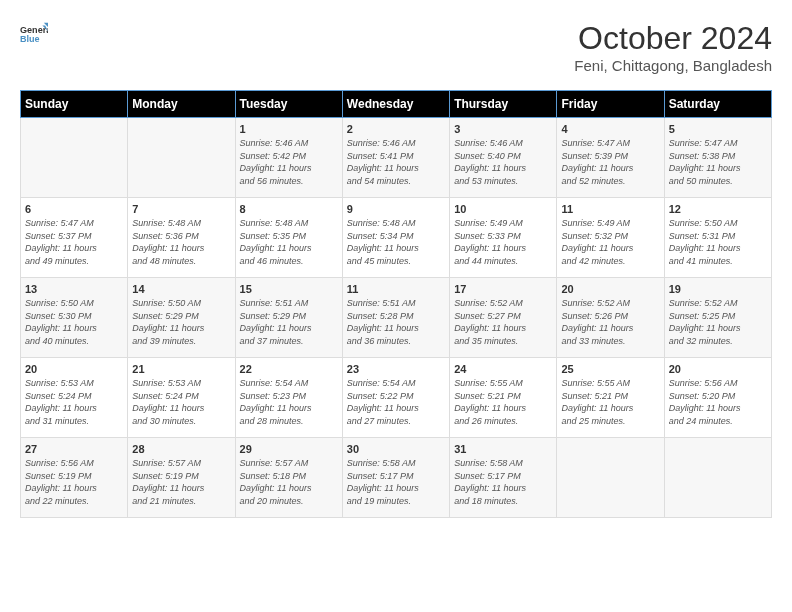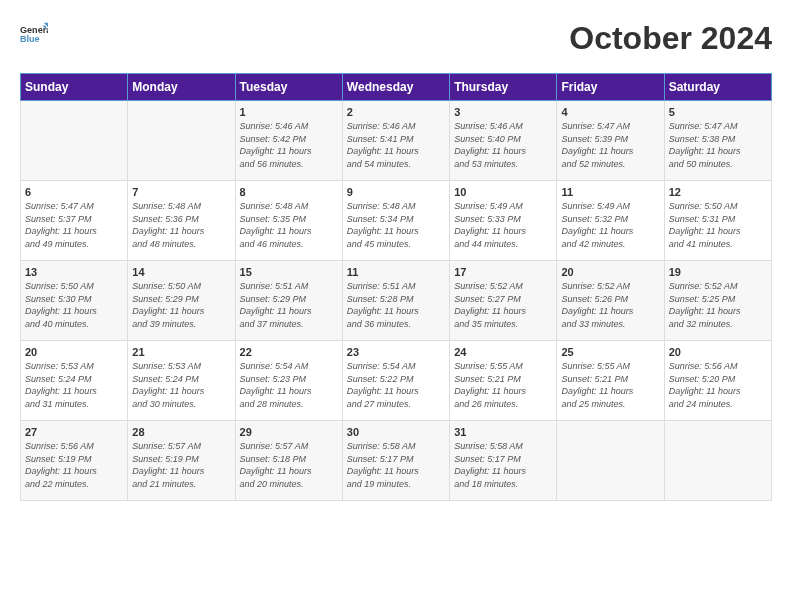--- a/index.html
+++ b/index.html
@@ -23,34 +23,34 @@
     }
     .logo-icon {
       width: 28px;
       height: 28px;
     }
     .title-area {
       text-align: right;
     }
     .month-title {
       font-size: 32px;
-      font-weight: bold;
+      font-weight: normal;
       color: #333;
     }
     .subtitle {
       font-size: 15px;
       color: #555;
     }
     table {
       width: 100%;
       border-collapse: collapse;
       table-layout: fixed;
     }
     thead tr {
-      background-color: #4c1d95;
+      background-color: #000000;
     }
     thead th {
       color: #fff;
       font-size: 12px;
       font-weight: bold;
       padding: 6px 4px;
       text-align: left;
       border: 1px solid #5a9ad4;
     }
     tbody tr {
@@ -91,20 +91,21 @@
   <div class="logo">
     <svg class="logo-icon" viewBox="0 0 40 40">
       <text x="0" y="18" font-size="13" font-weight="bold" fill="#333">General</text>
       <text x="0" y="32" font-size="13" font-weight="bold" fill="#4a90c4">Blue</text>
       <polygon points="32,8 40,16 36,8" fill="#4a90c4"></polygon>
       <polygon points="34,4 40,10 40,4" fill="#4a90c4"></polygon>
     </svg>
   </div>
   <div class="title-area">
     <div class="month-title">October 2024</div>
+    <div class="subtitle">Feni, Chittagong, Bangladesh</div>
   </div>
 </div>
 
 <table>
   <thead>
     <tr>
     <th>Sunday</th>
         <th>Monday</th>
         <th>Tuesday</th>
         <th>Wednesday</th>

